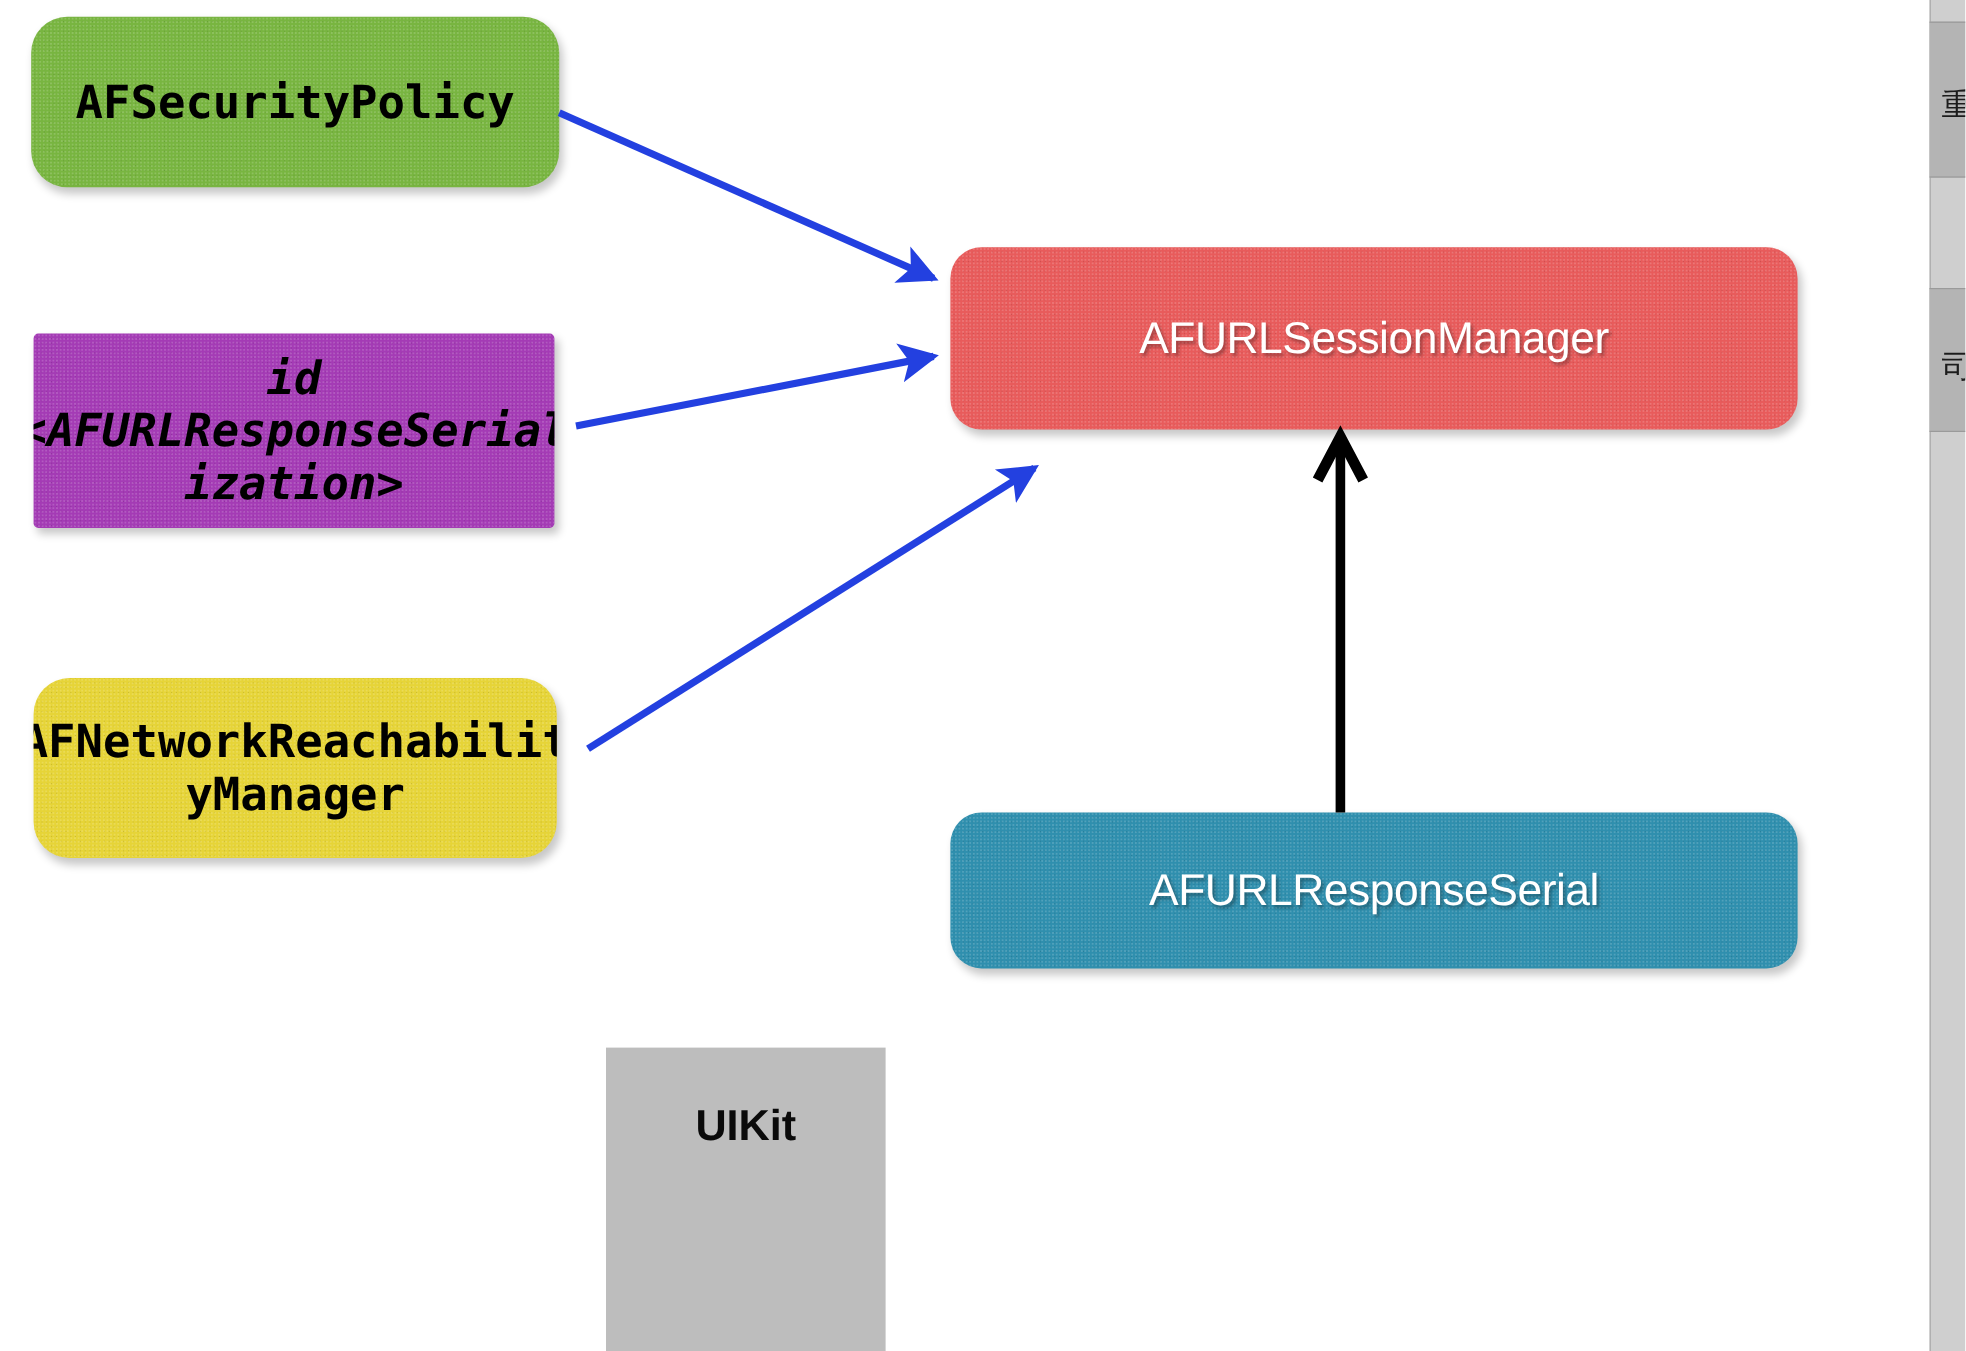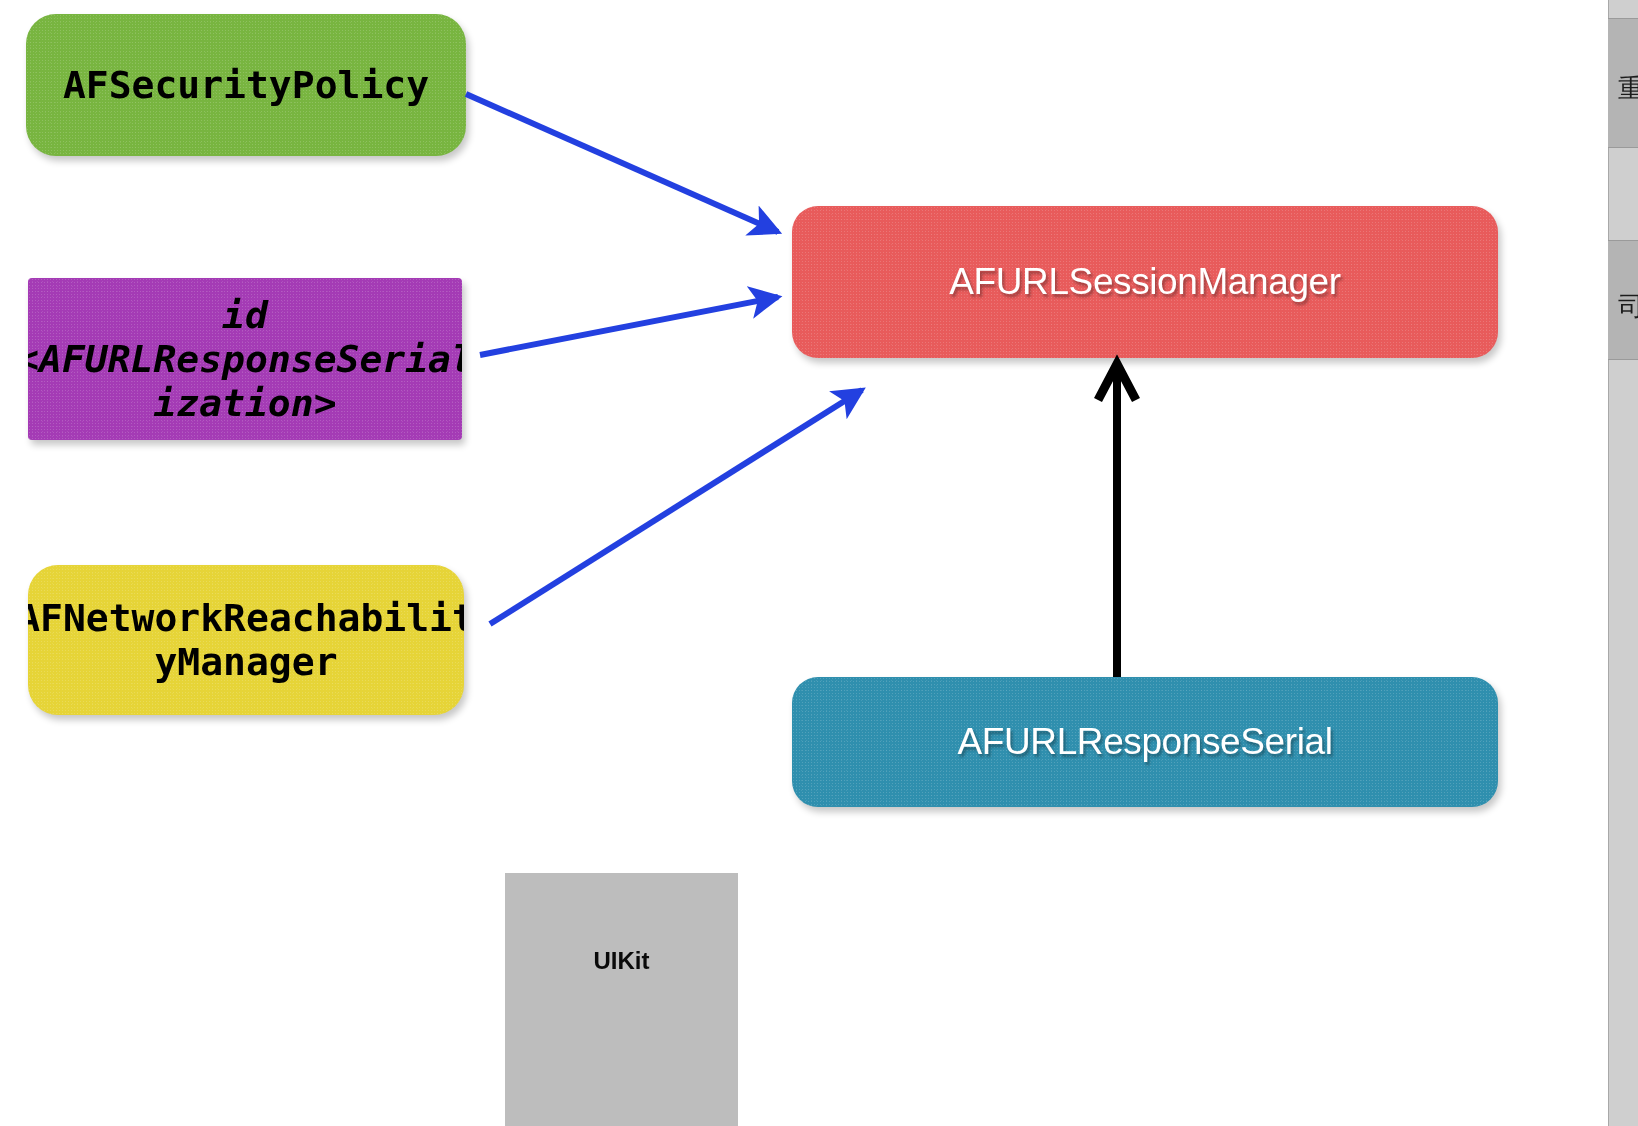--- a/index.html
+++ b/index.html
@@ -85,24 +85,24 @@
     width: 233px;
     height: 253px;
     background: #bdbdbd;
     border-radius: 0;
     box-shadow: none;
     display: flex;
     align-items: flex-start;
     justify-content: center;
   }
   #node-uikit .label {
-    margin-top: 74px;
+    margin-top: 44px;
     font-family: "Liberation Sans", sans-serif;
     font-weight: bold;
-    font-size: 24px;
+    font-size: 36px;
     color: #0a0a0a;
   }
 
   
   #edges {
     position: absolute;
     left: 0; top: 0;
     width: 1638px;
     height: 1126px;
     z-index: 5;

